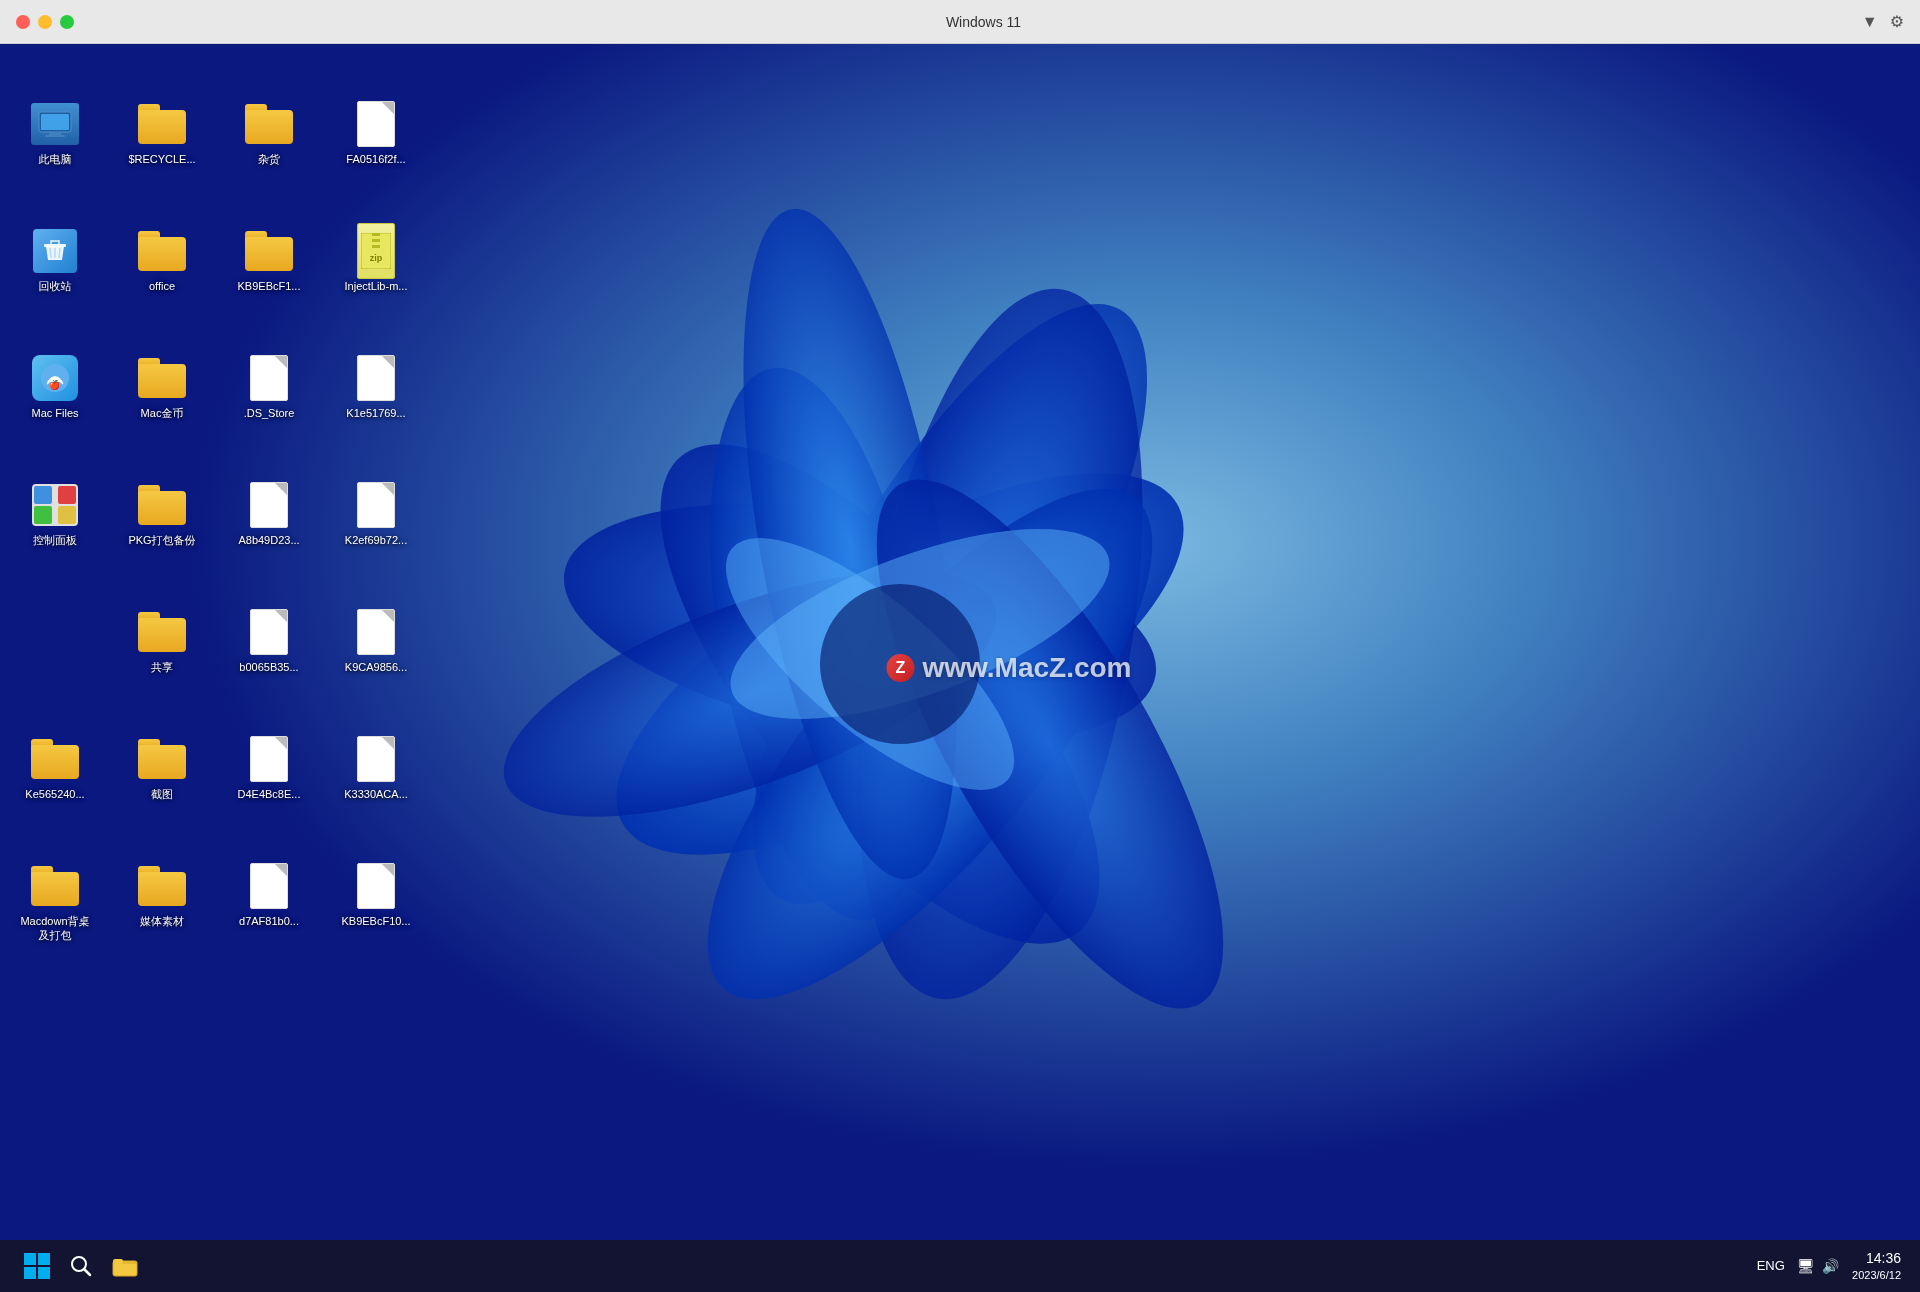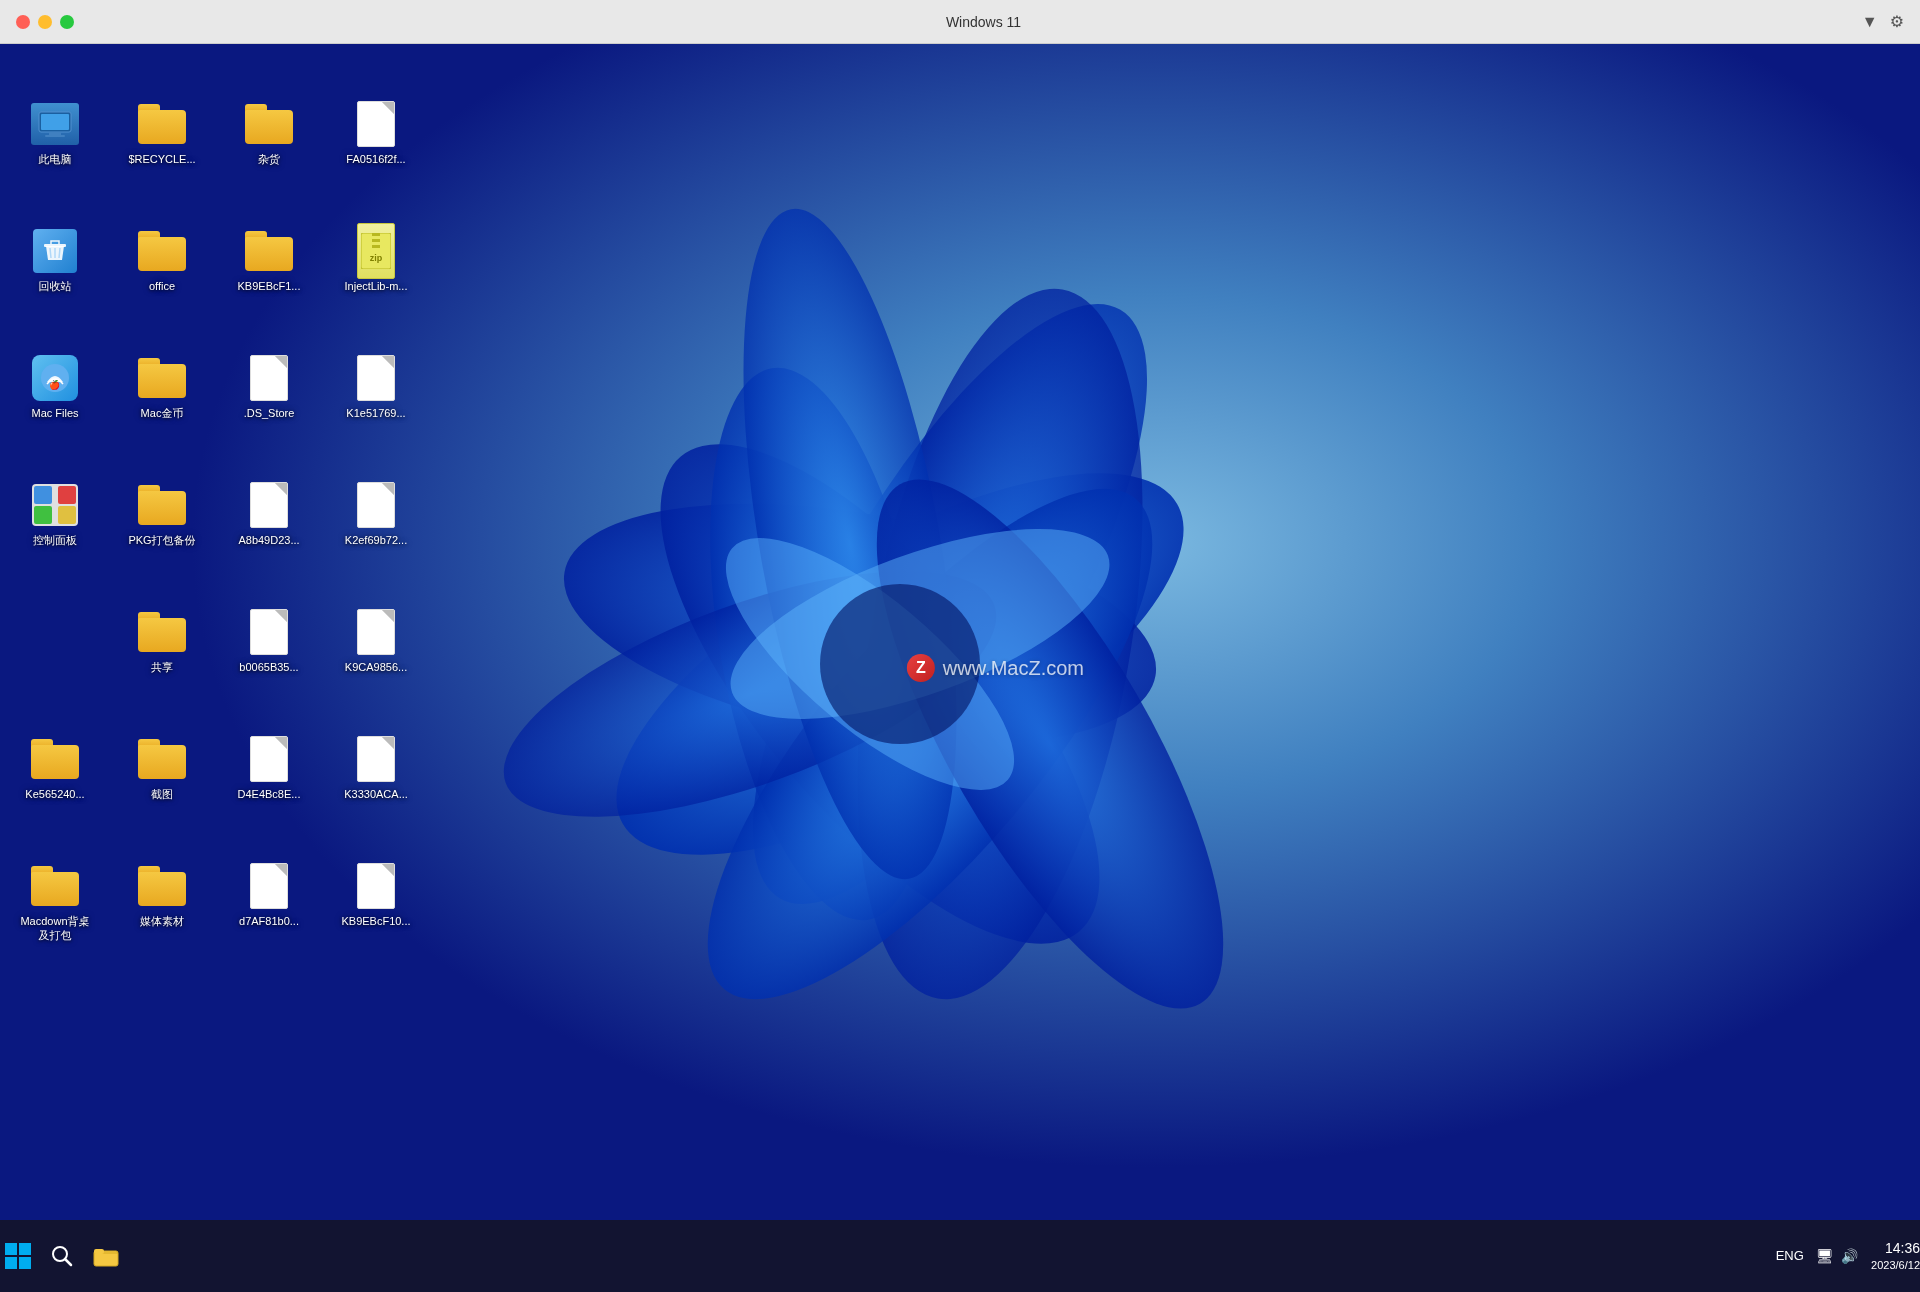--- a/index.html
+++ b/index.html
@@ -250,36 +250,36 @@
       border-radius: 50%;
       display: flex;
       align-items: center;
       justify-content: center;
       color: #fff;
       font-weight: bold;
       font-size: 16px;
     }
     .watermark-text {
       color: rgba(255,255,255,0.75);
-      font-size: 20px;
-      font-weight: 400;
+      font-size: 28px;
+      font-weight: 700;
       text-shadow: 0 1px 4px rgba(0,0,0,0.3);
     }
 
     
     .taskbar {
       position: absolute;
       bottom: 0; left: 0; right: 0;
-      height: 72px;
+      height: 52px;
       background: rgba(20,20,35,0.85);
       backdrop-filter: blur(20px);
       display: flex;
       align-items: center;
       z-index: 50;
-      padding: 0 0;
+      padding: 0 19px;
       gap: 12px;
     }
     .taskbar-left {
       display: flex;
       align-items: center;
       gap: 8px;
     }
     .taskbar-icon {
       width: 36px;
       height: 36px;

